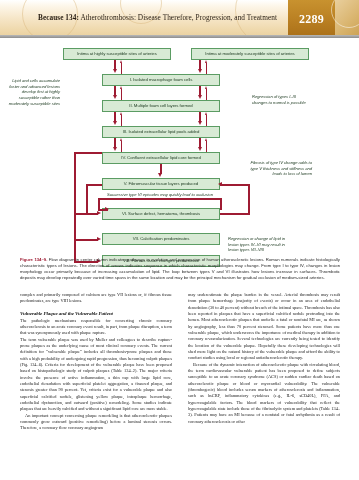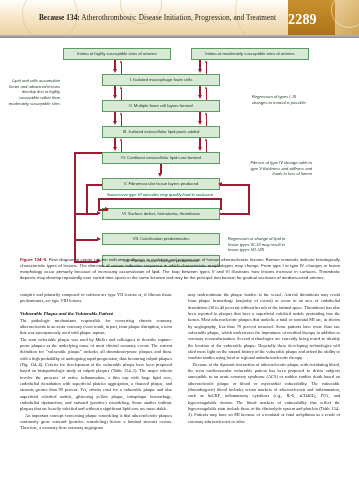--- a/index.html
+++ b/index.html
@@ -25,22 +25,22 @@
   .header .runhead{
     position:absolute;left:0;top:13px;width:315px;text-align:center;
     font-size:7.3px;color:#2b2117;letter-spacing:.05px;white-space:nowrap;
   }
   .header .runhead b{font-weight:bold;}
   .header .folio-block{
     position:absolute;right:24px;top:0;width:47px;height:38px;
     background:linear-gradient(180deg,#c8922f 0%,#b97f22 55%,#a96f18 100%);
   }
   .header .folio{
-    position:absolute;right:24px;top:12px;width:47px;text-align:left;
-    font-size:14px;font-weight:bold;color:#fff;letter-spacing:.2px;
+    position:absolute;right:24px;top:12px;width:47px;text-align:center;
+    font-size:12px;font-weight:bold;color:#fff;letter-spacing:.2px;
   }
   .header .corner{
     position:absolute;right:0;top:0;width:24px;height:38px;
     background:linear-gradient(135deg,#e9cf9d 0%,#d9b46e 60%,#cba153 100%);
   }
   .header .corner:after{
     content:"";position:absolute;left:-4px;top:-8px;width:34px;height:34px;
     border:1px solid rgba(255,255,255,.5);border-radius:50%;
   }
   .header .rule{
@@ -105,21 +105,21 @@
 
 <div class="page">
 
   <div class="header">
     <div class="swirl s1"></div>
     <div class="swirl s2"></div>
     <div class="swirl s3"></div>
     <div class="swirl s4"></div>
     <div class="runhead">
       <b>Because 134:</b>
-      <span>Atherothrombosis: Disease Initiation, Progression, and Treatment</span>
+      <span>Atherothrombosis: Disease Therefore, Progression, and Treatment</span>
     </div>
     <div class="folio-block"></div>
     <div class="folio">2289</div>
     <div class="corner"></div>
     <div class="rule"></div>
 
   </div>
 
   <div class="figure">
 

